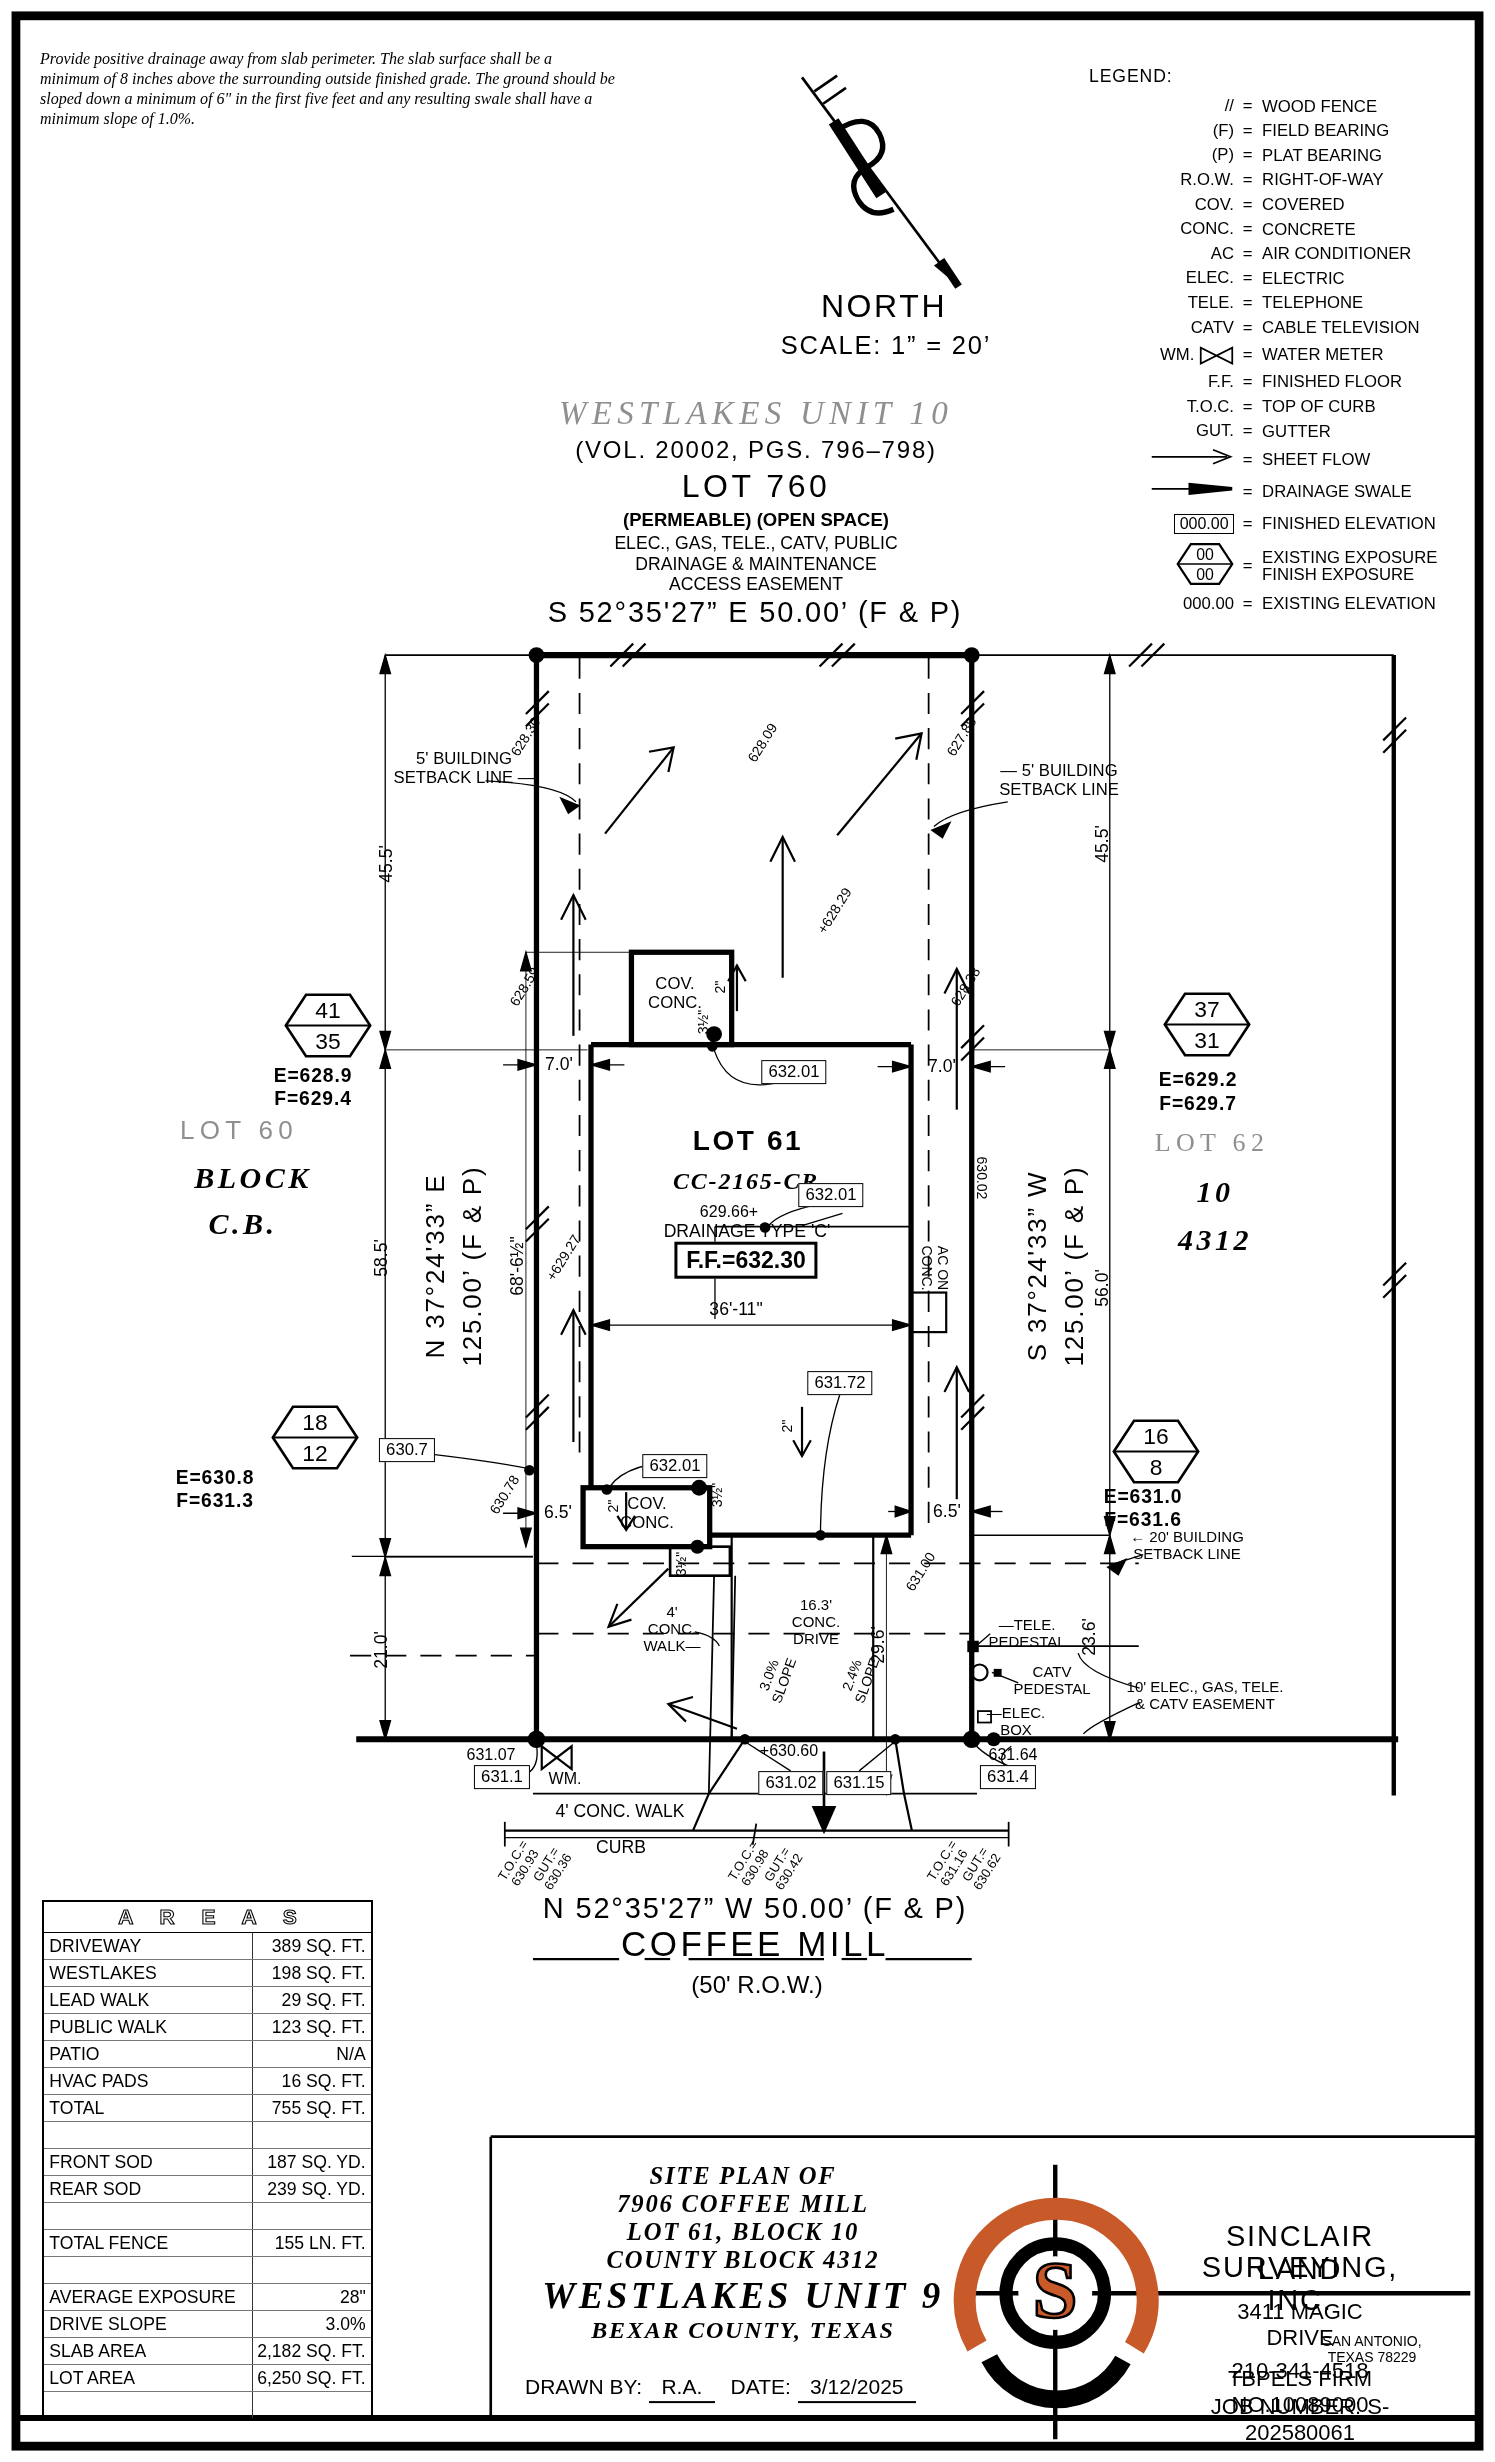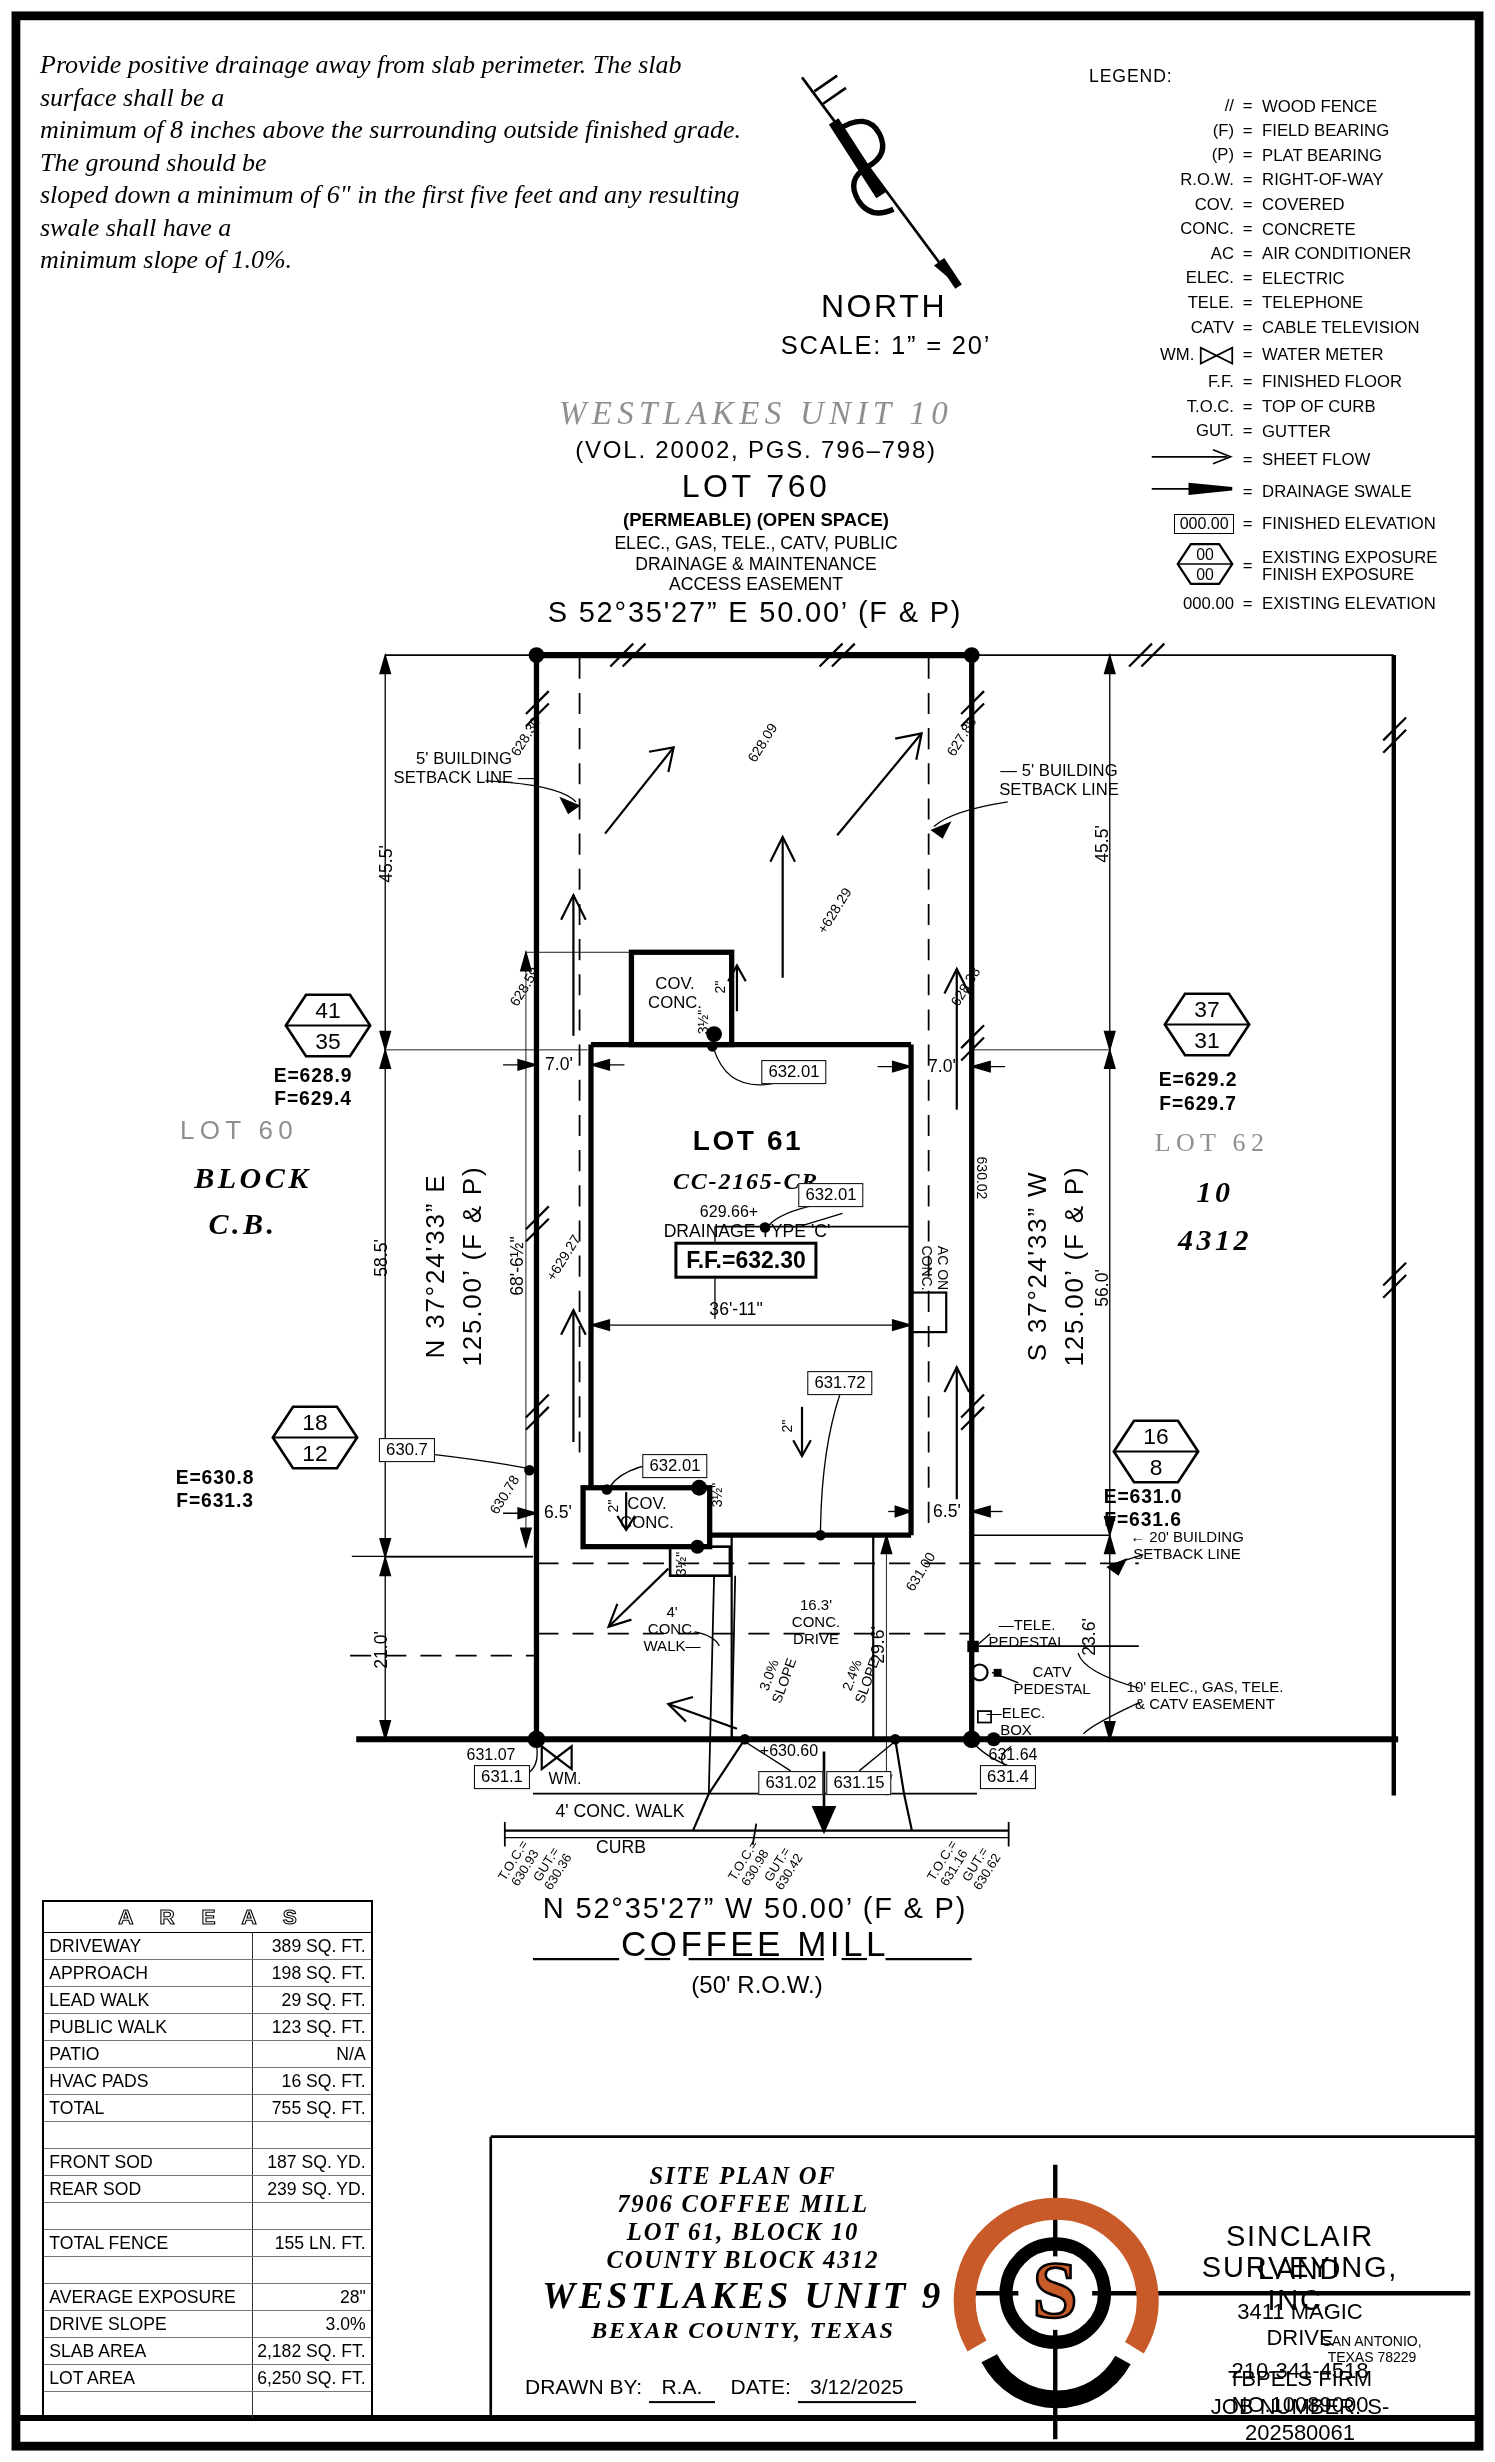--- a/index.html
+++ b/index.html
@@ -25,21 +25,21 @@
   .lot61{font-size:28px;font-weight:bold;letter-spacing:2.6px;}
   .cc{font-family:"Liberation Serif",serif;font-style:italic;font-weight:bold;font-size:24px;letter-spacing:1.8px;}
   .lotgray{font-size:26px;color:#8f8f8f;letter-spacing:5.3px;}
   .lotserif{font-family:"Liberation Serif",serif;font-style:italic;font-weight:bold;font-size:30px;letter-spacing:3.5px;}
   .boxedlbl{position:absolute;transform:translate(-50%,-50%);border:1.8px solid #000;background:#fff;
             padding:0.9px 6.2px;font-size:16.7px;white-space:nowrap;}
   .ffbox{border:3.5px solid #000;font-weight:bold;font-size:23px;padding:1.8px 8.8px;}
   
   #disclaimer{left:40px;top:42px;width:704px;font-family:"Liberation Serif",serif;font-style:italic;}
   #disclaimer .p1{font-size:24px;line-height:1.22;white-space:pre-line;}
-  #disclaimer .p2{font-size:26px;line-height:1.25;margin-top:7px;white-space:pre-line;}
+  #disclaimer .p2{font-size:16px;line-height:1.25;margin-top:7px;white-space:pre-line;}
   
   #north-label{left:884px;top:306px;transform:translate(-50%,-50%);font-size:32px;letter-spacing:2.6px;}
   #scale-label{left:886px;top:345px;transform:translate(-50%,-50%);font-size:25.5px;letter-spacing:1.8px;}
   
   .hdr{transform:translate(-50%,-50%);text-align:center;white-space:nowrap;}
   #hdr-sub{left:756px;top:413px;font-family:"Liberation Serif",serif;font-style:italic;font-size:33px;
            color:#8f8f8f;letter-spacing:5.3px;}
   #hdr-vol{left:756px;top:450px;font-size:24px;letter-spacing:1.8px;}
   #hdr-lot{left:756px;top:486px;font-size:32px;letter-spacing:3.5px;}
   #hdr-l1{left:756px;top:520px;font-size:18.5px;font-weight:bold;}
@@ -608,21 +608,21 @@
     </div>
 
   <div class="abs" id="areas">
     <div id="areas-title" style="white-space: pre-line;">A R E A S</div>
     <div id="areas-rows">
         <div class="ar-row">
           <div class="ar-l">DRIVEWAY</div>
           <div class="ar-v">389 SQ. FT.</div>
         </div>
         <div class="ar-row">
-          <div class="ar-l">APPROACH</div>
+          <div class="ar-l">WESTLAKES</div>
           <div class="ar-v">198 SQ. FT.</div>
         </div>
         <div class="ar-row">
           <div class="ar-l">LEAD WALK</div>
           <div class="ar-v">29 SQ. FT.</div>
         </div>
         <div class="ar-row">
           <div class="ar-l">PUBLIC WALK</div>
           <div class="ar-v">123 SQ. FT.</div>
         </div>

